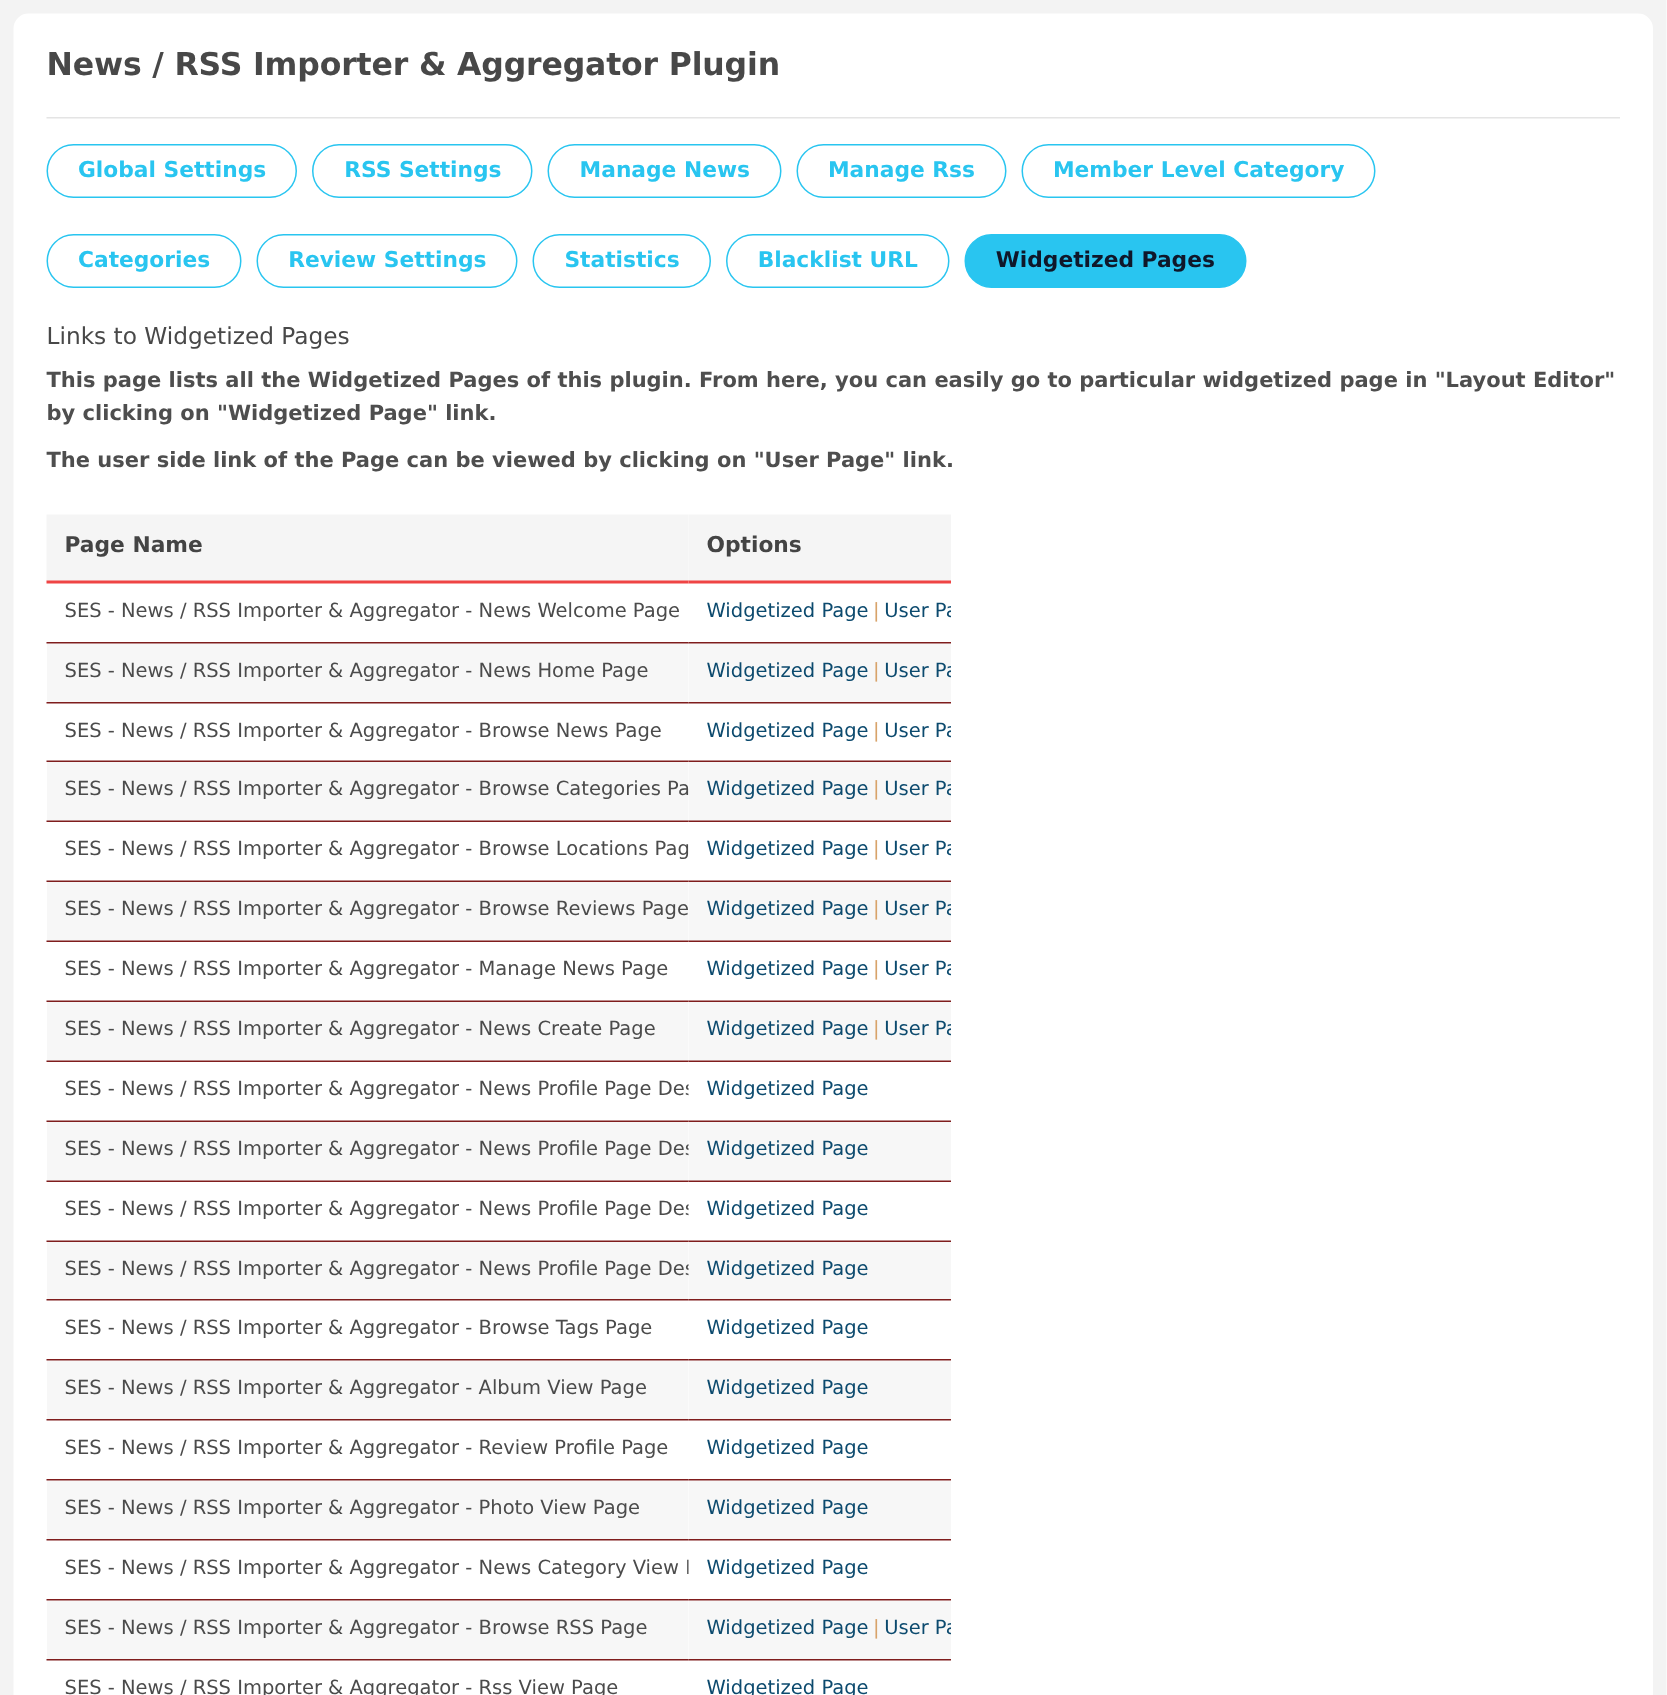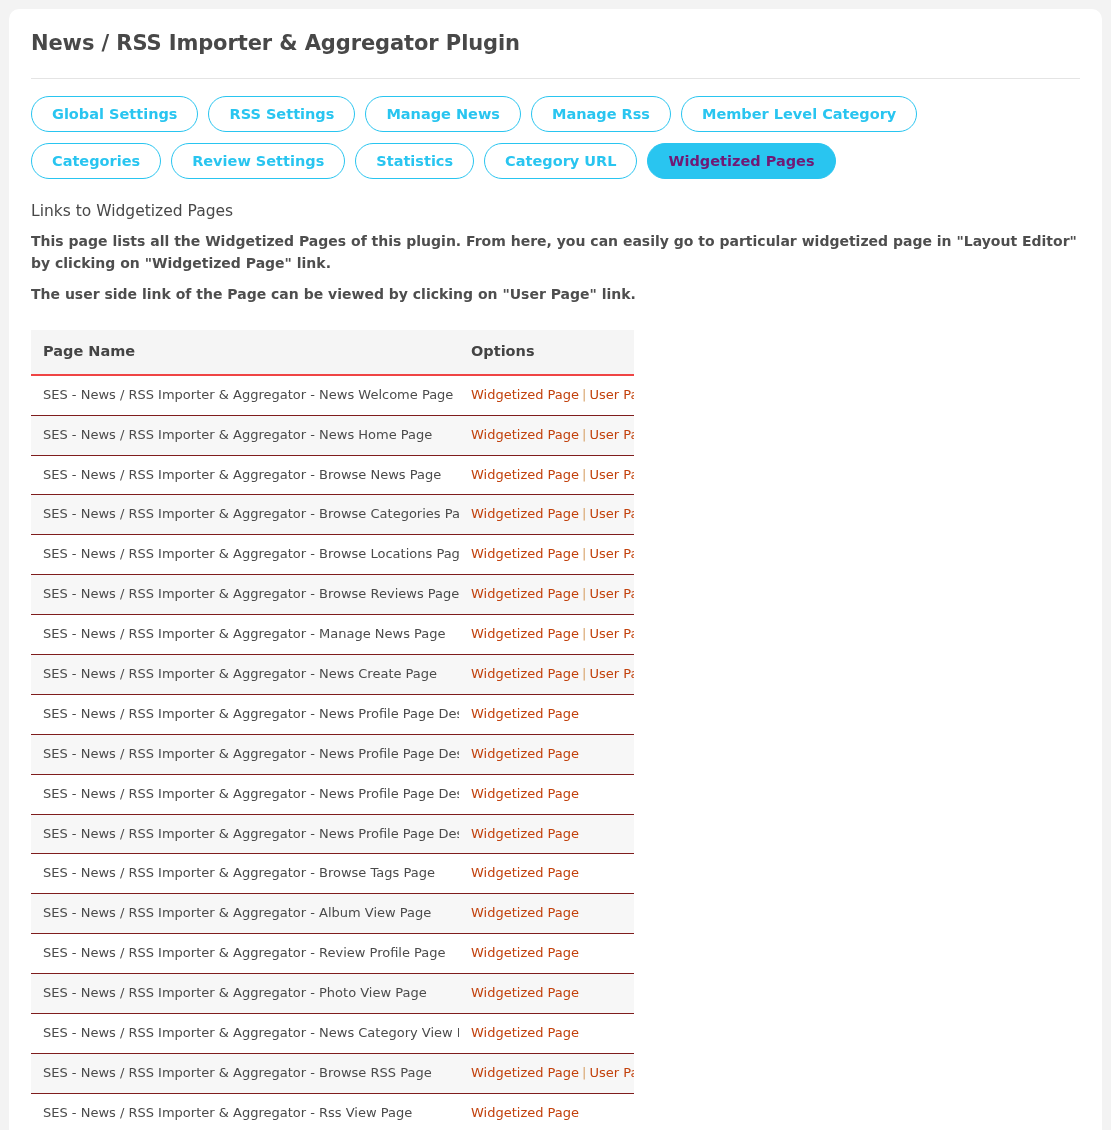--- a/index.html
+++ b/index.html
@@ -44,21 +44,21 @@
   .title-rule {
     height: 1px;
     background: #e4e4e4;
     margin: 0 0 0 0;
   }
 
   
   .tabs {
     display: flex;
     flex-wrap: wrap;
-    gap: 11px 10px;
+    gap: 24px 10px;
     padding: 17px 22px 0 22px;
     width: 960px;
   }
   .tab {
     display: inline-flex;
     align-items: center;
     justify-content: center;
     height: 36px;
     padding: 0 20px;
     border: 1px solid #29c5f0;
@@ -68,21 +68,21 @@
     font-size: 14.5px;
     font-weight: bold;
     line-height: 1;
     white-space: nowrap;
     cursor: pointer;
     text-decoration: none;
   }
   .tab.active {
     background: #29c5f0;
     border-color: #29c5f0;
-    color: #701a75;
+    color: #0f172a;
   }
 
   
   .intro {
     padding: 22px 22px 0 22px;
   }
   .intro-heading {
     font-size: 15.5px;
     font-weight: normal;
     color: #484848;
@@ -125,21 +125,21 @@
     border-bottom: 1px solid #7f1d1d;
     line-height: 1.3;
     white-space: nowrap;
     overflow: hidden;
   }
   table.pages tbody tr:nth-child(even) { background: #f7f7f7; }
   table.pages tbody tr:nth-child(odd)  { background: #ffffff; }
 
   td.opts { color: #3d7fb5; }
   td.opts a {
-    color: #c2410c;
+    color: #0c4a6e;
     text-decoration: none;
     font-size: 13px;
     cursor: pointer;
     text-align: center;
   }
   .sep {
     color: #d8a36a;
     padding: 0 3px;
     font-size: 13px;
   }
@@ -156,21 +156,21 @@
 
   <nav class="tabs">
       <a class="tab">Global Settings</a>
       <a class="tab">RSS Settings</a>
       <a class="tab">Manage News</a>
       <a class="tab">Manage Rss</a>
       <a class="tab">Member Level Category</a>
       <a class="tab">Categories</a>
       <a class="tab">Review Settings</a>
       <a class="tab">Statistics</a>
-      <a class="tab">Category URL</a>
+      <a class="tab">Blacklist URL</a>
       <a class="tab active">Widgetized Pages</a>
     </nav>
 
   <div class="intro">
     <div class="intro-heading">Links to Widgetized Pages</div>
     <p class="intro-line">This page lists all the Widgetized Pages of this plugin. From here, you can easily go to particular widgetized page in "Layout Editor" by clicking on "Widgetized Page" link.</p>
     <p class="intro-line">The user side link of the Page can be viewed by clicking on "User Page" link.</p>
   </div>
 
   <div class="table-wrap">

